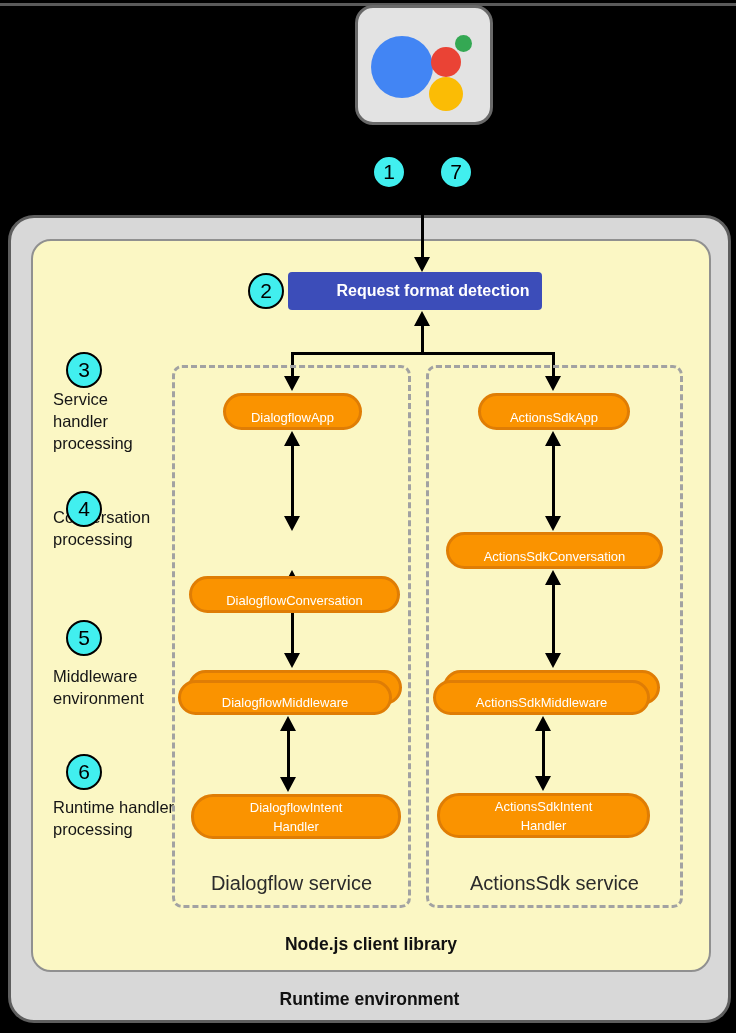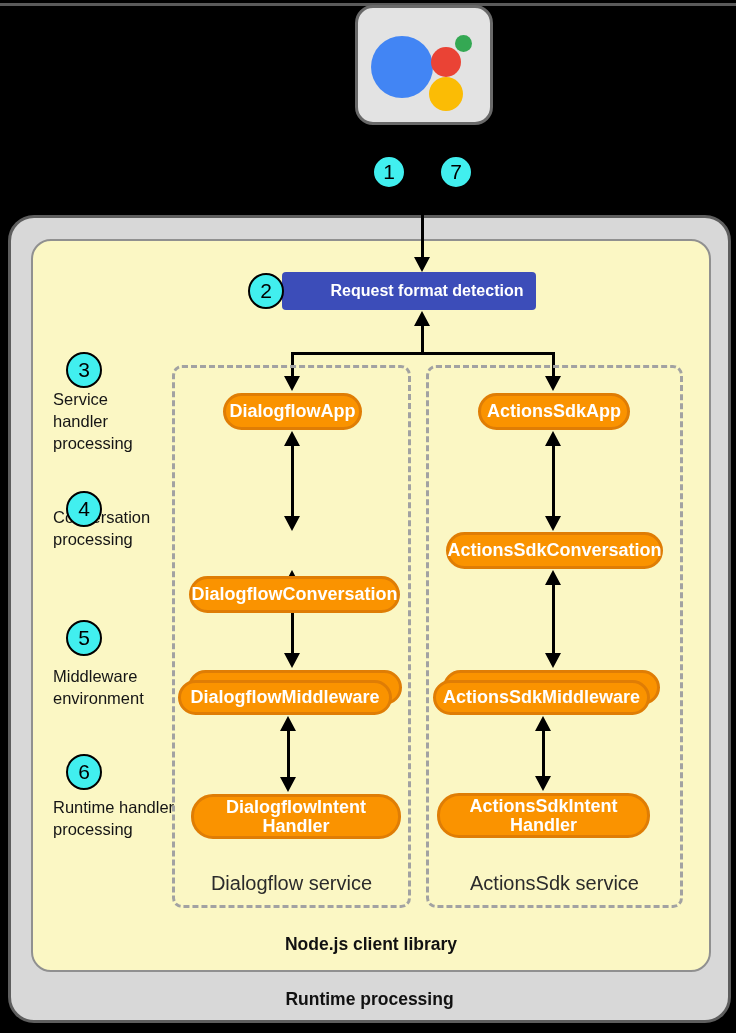--- a/index.html
+++ b/index.html
@@ -25,27 +25,27 @@
     font-size:21px;color:#000;z-index:4;}
   .badge.sz34{width:34px;height:34px;}
   .badge.sz36{width:36px;height:36px;}
   
   .runtime{left:8px;top:215px;width:723px;height:808px;background:var(--runtime-bg,#D8D8D8);
     border:3px solid #5e5e5e;border-radius:26px;z-index:1;}
   .library{left:31px;top:239px;width:680px;height:733px;background:var(--library-bg,#FBF7C4);
     border:2px solid #909090;border-radius:20px;z-index:1;}
   .dashed-box{border:3px dashed #a2a2a2;border-radius:10px;z-index:2;}
   
-  .detector{left:282px;top:272px;width:254px;height:38px;background:var(--detector,#3C4DB9);
+  .detector{left:288px;top:272px;width:254px;height:38px;background:var(--detector,#3C4DB9);
     border-radius:4px;display:flex;align-items:center;justify-content:center;
     color:#fff;font-weight:bold;font-size:16px;z-index:3;padding-left:36px;}
   
   .pill{background:var(--pill-fill,#FA9300);border:3px solid var(--pill-border,#DF7D05);
-    border-radius:22px;color:#fff;font-weight:bold;font-size:18px;
-    display:flex;align-items:center;justify-content:center;text-align:center;
+    border-radius:22px;color:#fff;font-weight:normal;font-size:13px;
+    display:flex;align-items:flex-end;justify-content:center;text-align:center;
     line-height:19px;z-index:3;}
   .pill.back{z-index:2;}
   
   .line{background:#000;z-index:2;}
   .head{width:0;height:0;z-index:2;}
   .head.down{border-left:8px solid transparent;border-right:8px solid transparent;border-top:15px solid #000;}
   .head.up{border-left:8px solid transparent;border-right:8px solid transparent;border-bottom:15px solid #000;}
   
   .side-label{font-size:16.5px;color:#151515;line-height:22px;z-index:3;}
   .preline{white-space:pre-line;}
@@ -168,13 +168,13 @@
 
 <div class="abs head up" style="left:545px;top:570px;"></div>
 <div class="abs line" style="left:552px;top:582px;width:3px;height:75px;"></div>
 <div class="abs head down" style="left:545px;top:653px;"></div>
 
 <div class="abs head up" style="left:535px;top:716px;"></div>
 <div class="abs line" style="left:542px;top:728px;width:3px;height:50px;"></div>
 <div class="abs head down" style="left:535px;top:776px;"></div>
 
 <div class="abs big-label" style="left:31px;top:934px;width:680px;">Node.js client library</div>
-<div class="abs big-label" style="left:8px;top:989px;width:723px;">Runtime processing</div>
+<div class="abs big-label" style="left:8px;top:989px;width:723px;">Runtime environment</div>
 
 </body></html>

